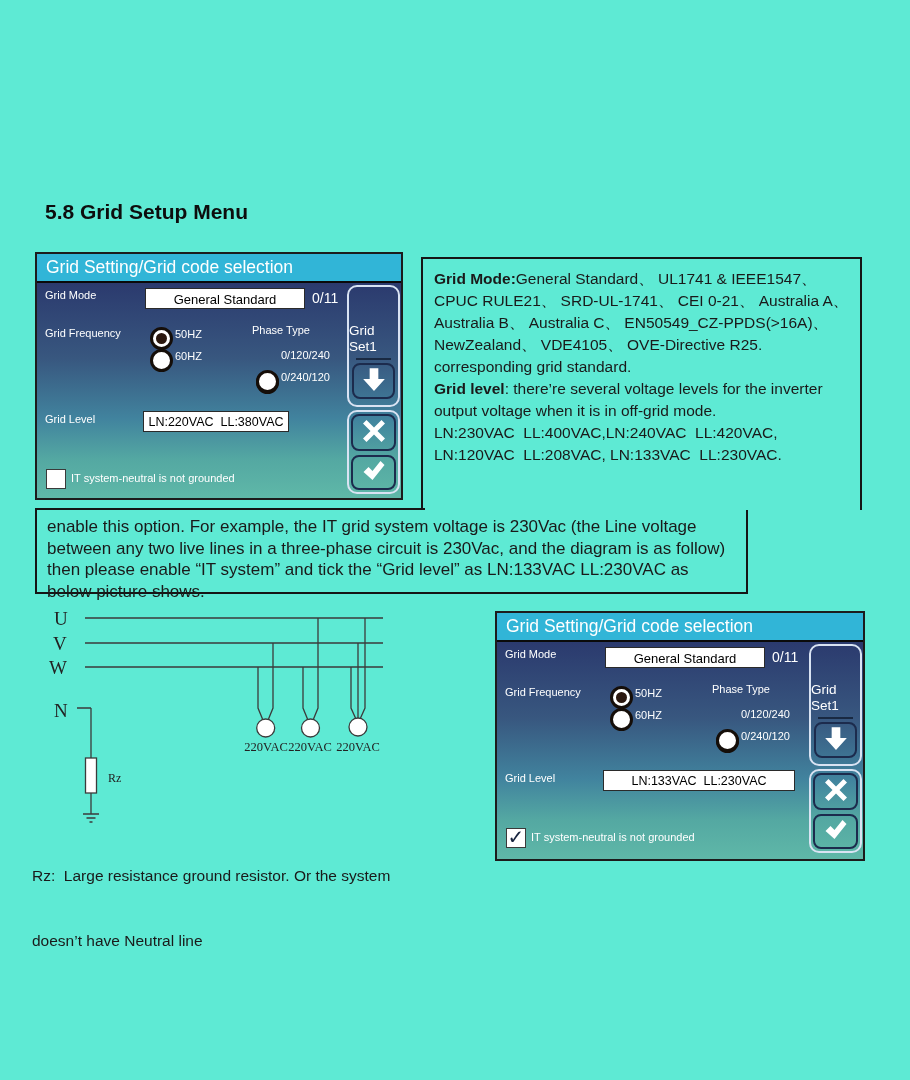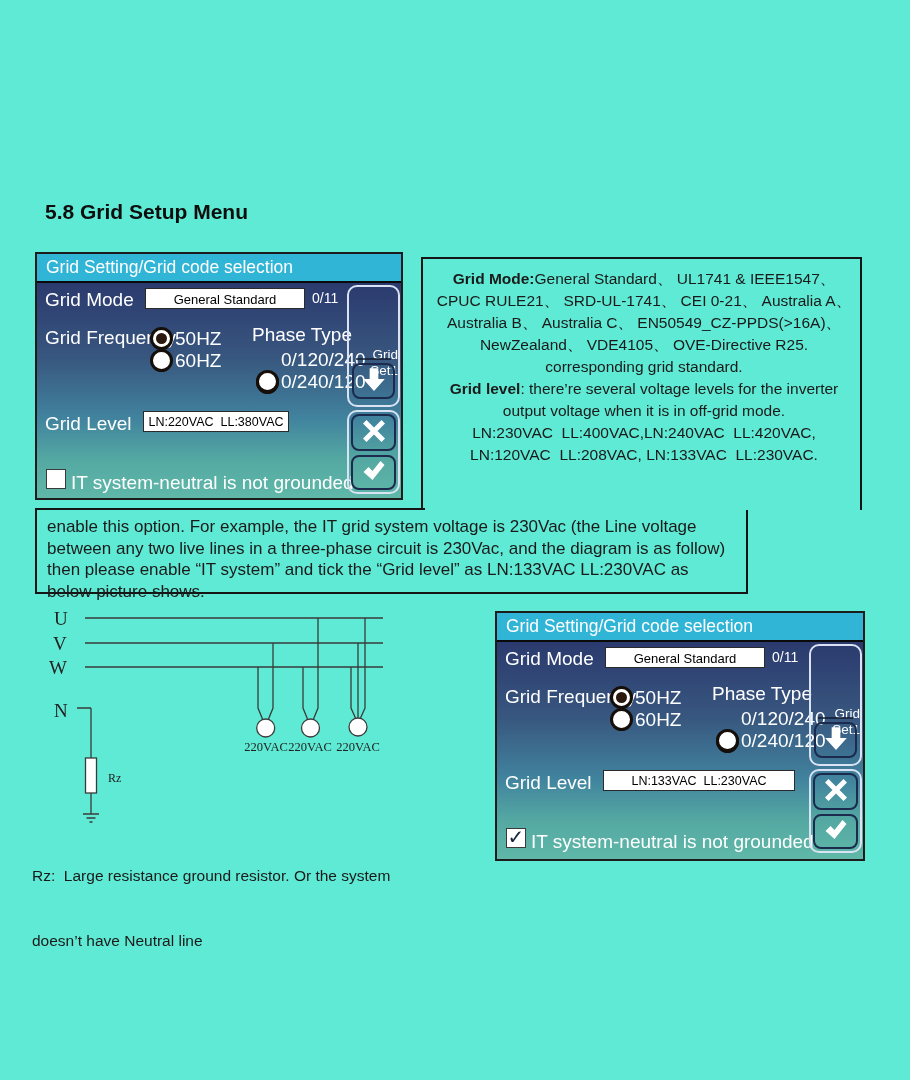--- a/index.html
+++ b/index.html
@@ -4,49 +4,49 @@
 <style>
   html,body{margin:0;padding:0;}
   .page{position:relative;width:910px;height:1080px;background:#5eead4;overflow:hidden;
         font-family:"Liberation Sans",sans-serif;color:#1a1a1a;}
   .abs{position:absolute;}
 
   
   .doc-title{position:absolute;left:45px;top:200px;font-size:21px;font-weight:bold;color:#0d0d0d;}
   .infobox-a{position:absolute;left:421px;top:257px;width:441px;height:253px;
              border:2px solid #151515;border-bottom:none;box-sizing:border-box;
-             padding:9px 6px 0 11px;text-align:center;}
+             padding:9px 6px 0 11px;}
   .ib-line{font-size:15.5px;line-height:22px;white-space:pre;color:#1a1a1a;}
   .ib-line .b{font-weight:bold;}
   .infobox-b{position:absolute;left:35px;top:510px;width:713px;height:84px;
              border:2px solid #151515;border-top:none;box-sizing:border-box;
              padding:6px 12px 0 10px;font-size:17px;line-height:21.5px;}
   .infobox-b::before{content:"";position:absolute;left:-2px;top:-2px;width:390px;height:2px;background:#151515;}
   .caption{position:absolute;left:32px;top:822px;font-size:15.5px;line-height:21.5px;white-space:pre;}
 
   
   .panel{position:absolute;border:2px solid #1c1c1c;box-sizing:border-box;background:#27386e;}
   .p-header{height:27px;background:#31b5d7;border-bottom:2px solid #0a0a0a;color:#fff;
             font-size:17.5px;line-height:26px;padding-left:9px;}
   .p-body{position:absolute;top:29px;left:0;right:0;bottom:0;
           background:linear-gradient(180deg,#2b3a6e 0%,#38577f 35%,#41839e 63%,#54a8a2 82%,#5fb8a8 100%);}
-  .lbl{color:#fff;font-size:19px;white-space:pre;}
+  .lbl{color:#fff;font-size:11px;white-space:pre;}
   .vbox{background:#fff;border:1px solid #2a2a2a;height:21px;line-height:21px;text-align:center;
         font-size:13px;color:#000;white-space:pre;box-sizing:border-box;}
   .radio{width:17px;height:17px;border-radius:50%;background:#fff;border:3px solid #150e09;display:block;}
   .radio.sel{position:relative;}
   .radio.sel::after{content:"";position:absolute;left:3px;top:3px;width:11px;height:11px;
                     border-radius:50%;background:#2b180f;}
   .cbox{width:20px;height:20px;background:#fff;border:1px solid #3a3a3a;box-sizing:border-box;
         text-align:center;line-height:17px;font-size:20px;font-weight:bold;color:#16233e;
         font-family:"DejaVu Sans",sans-serif;overflow:visible;}
   .sgroup{border:2px solid #d9e3f3;border-radius:10px;box-sizing:border-box;}
   .sbtn{border:2px solid #1c2b4d;border-radius:8px;box-sizing:border-box;
         display:flex;align-items:center;justify-content:center;}
-  .settext{width:100%;text-align:right;color:#fff;font-size:13.5px;line-height:16px;margin-top:24px;}
+  .settext{width:100%;text-align:left;color:#fff;font-size:13.5px;line-height:16px;}
   .divider{position:absolute;height:2px;background:rgba(15,25,45,.75);}
 </style>
 </head>
 <body>
 
 <div class="page">
 
   <div class="doc-title">5.8 Grid Setup Menu</div>
 
   <div class="panel" style="left:35px;top:252px;width:368px;height:248px">

